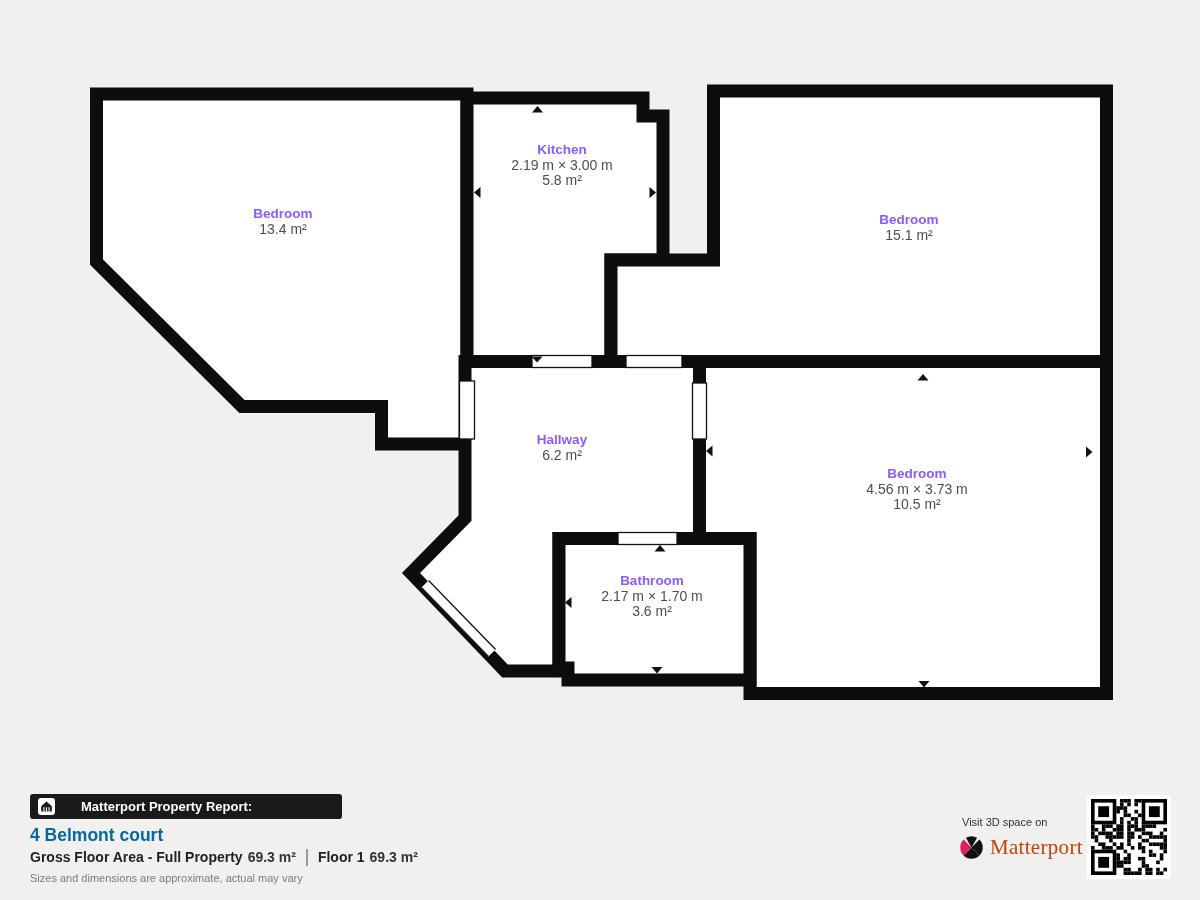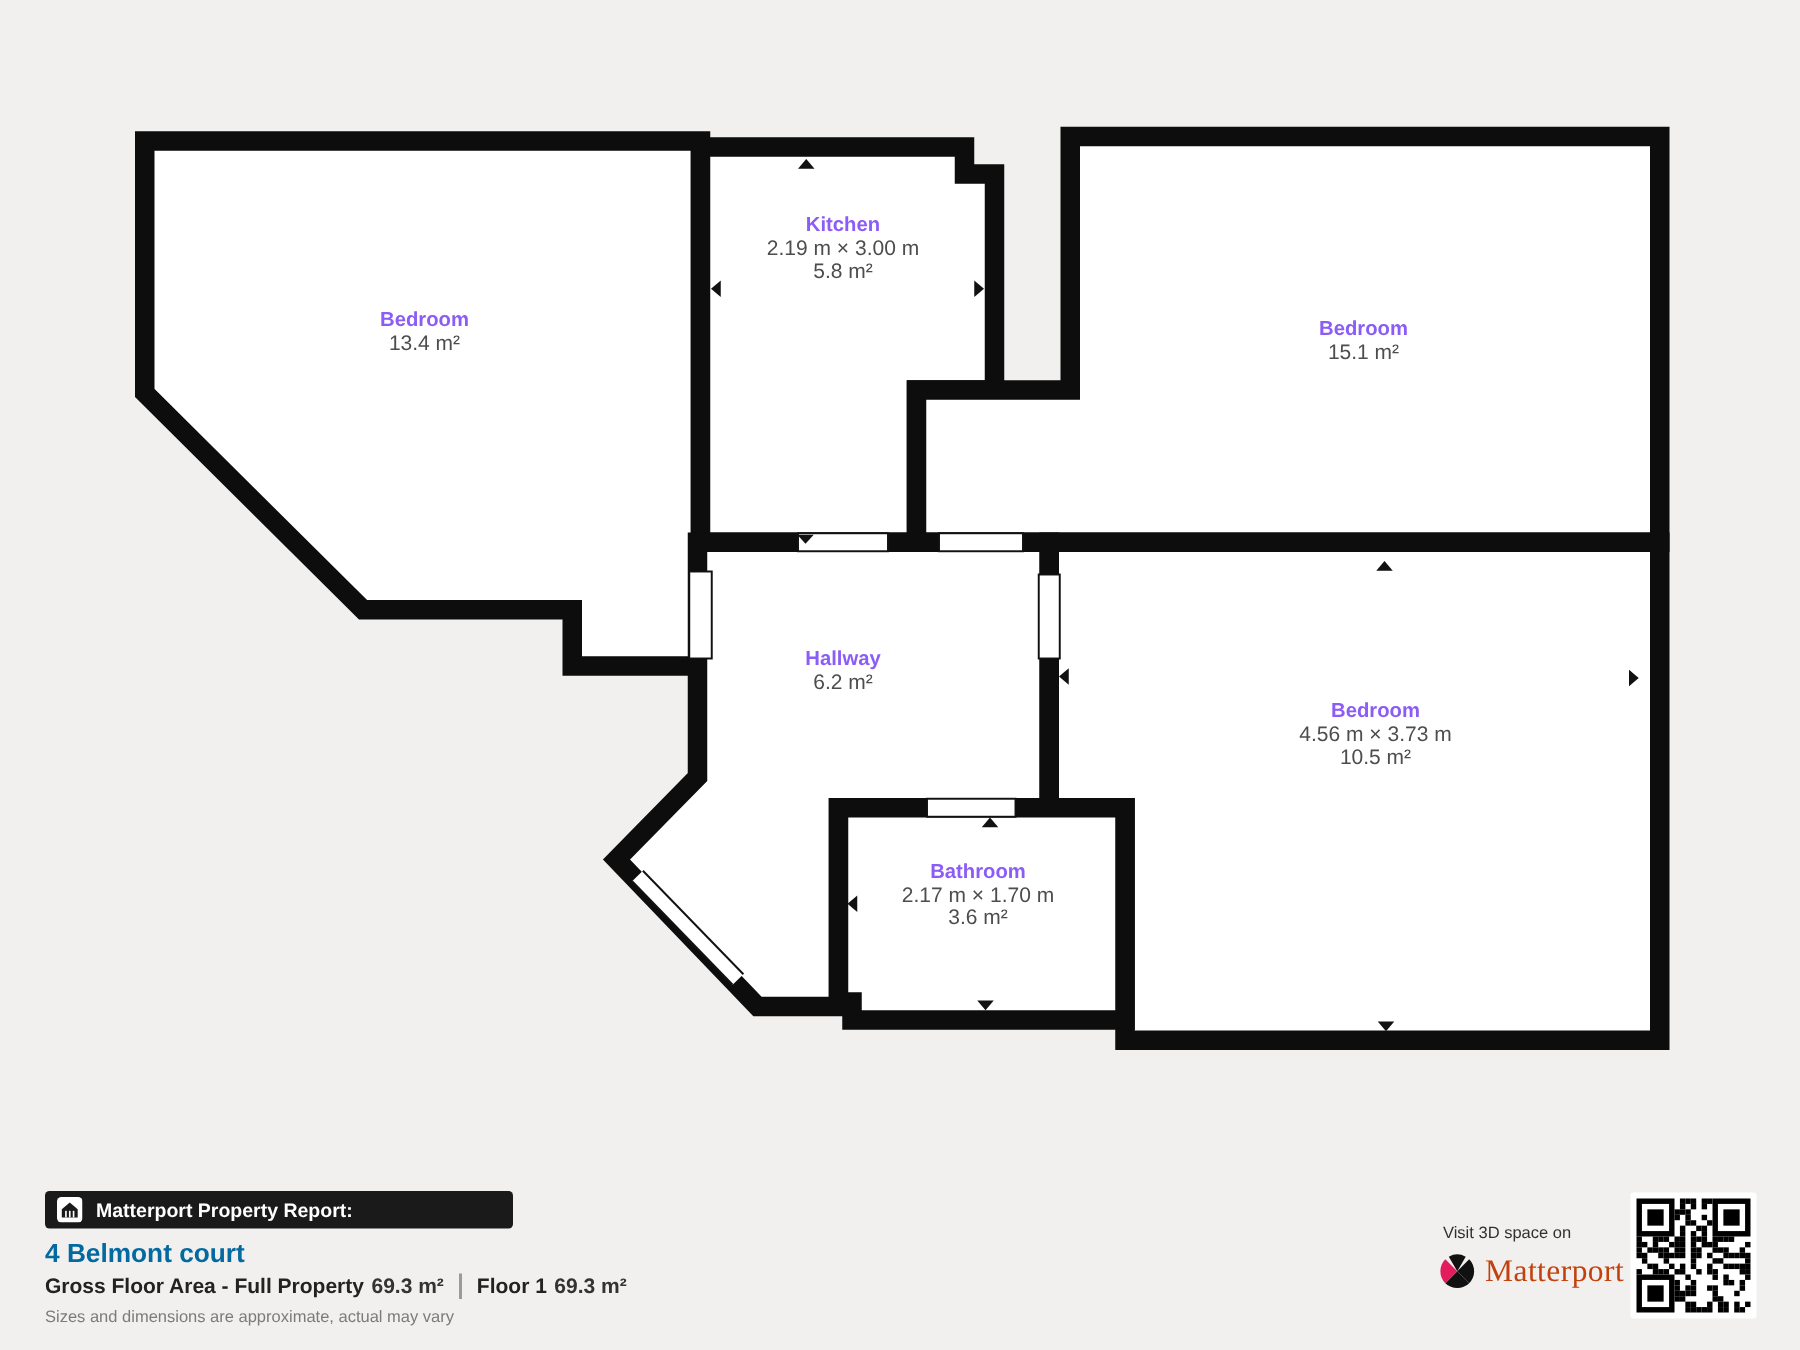--- a/index.html
+++ b/index.html
@@ -6,21 +6,21 @@
   .page{position:relative;width:1200px;height:900px;background:#f1f0ee;
         font-family:"Liberation Sans",sans-serif;overflow:hidden;}
   .plan-svg{position:absolute;left:0;top:0;}
 
   .room-label{position:absolute;transform:translate(-50%,-50%);text-align:center;white-space:nowrap;}
   .room-name{font-size:13.5px;font-weight:bold;color:#8b5cf6;line-height:16px;}
   .room-dims,.room-area{font-size:14px;color:#4d4d4d;line-height:15px;}
   .room-dims:empty,.room-area:empty{display:none;}
 
   .badge{position:absolute;left:30px;top:794px;width:312px;height:25px;background:#1a1a1a;
-         border-radius:3px;display:flex;align-items:center;gap:9px;padding-left:8px;box-sizing:border-box;}
+         border-radius:3px;display:flex;align-items:center;gap:26px;padding-left:8px;box-sizing:border-box;}
   .badge-text{color:#ffffff;font-weight:bold;font-size:13px;}
   .address{position:absolute;left:30px;top:825px;font-size:17.5px;font-weight:bold;color:#0369a1;}
   .gfa{position:absolute;left:30px;top:849px;font-size:14px;display:flex;align-items:flex-start;}
   .gfa .lbl{font-weight:bold;color:#222222;}
   .gfa .val{margin-left:5px;color:#333333;font-weight:bold;}
   .gfa .sep{width:2px;height:17px;background:#9a9a9a;margin:0 10px;}
   .disclaimer{position:absolute;left:30px;top:872px;font-size:11px;color:#7b7b7b;}
 
   .visit{position:absolute;left:962px;top:816px;font-size:11px;color:#303030;}
   .brandrow{position:absolute;left:958px;top:834px;display:flex;align-items:center;gap:5px;}

